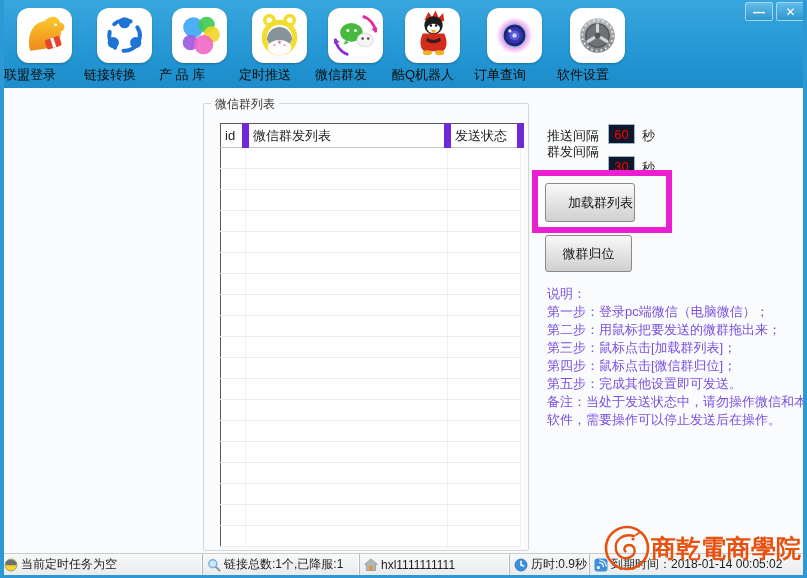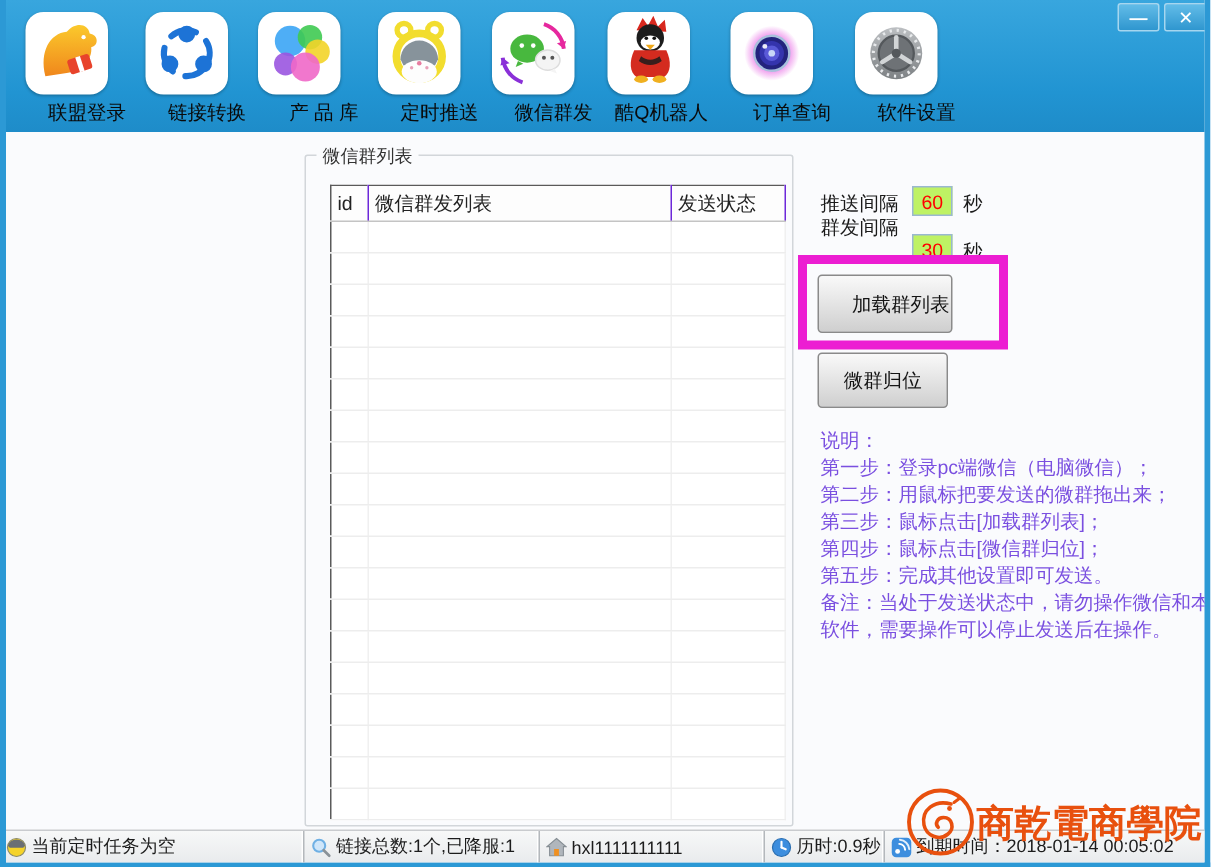--- a/index.html
+++ b/index.html
@@ -3,41 +3,41 @@
 <meta charset="utf-8">
 <style>
   * { margin:0; padding:0; box-sizing:border-box; }
   html,body { width:807px; height:578px; }
   body { font-family:"Liberation Sans","DejaVu Sans",sans-serif; }
   .window { position:relative; width:807px; height:578px; background:#fafbfd; overflow:hidden;
             border-left:4px solid #2c99d5; border-right:4px solid #2c99d5; border-bottom:3px solid #2c99d5; }
   
   .toolbar { position:absolute; left:-4px; top:0; width:807px; height:88px;
              background:linear-gradient(#38a6de,#2194d2 70%,#1e8cc9); }
-  .tool-item { position:absolute; top:8px; width:80px; text-align:right; cursor:pointer; }
+  .tool-item { position:absolute; top:8px; width:80px; text-align:left; cursor:pointer; }
   .tool-icon { width:55px; height:55px; margin:0 auto; background:#fff; border-radius:12px;
                display:flex; align-items:center; justify-content:center; box-shadow:0 1px 2px rgba(0,0,0,.25); }
   .tool-label { margin-top:3px; font-size:13px; color:#0a0a0a; white-space:nowrap; }
   .win-btn { position:absolute; top:2px; height:19px; display:flex; align-items:center; justify-content:center;
              background:linear-gradient(#62bce8,#2f96cf); border:1px solid #a6d6ef; border-radius:2px;
              color:#fff; font-weight:bold; font-size:12px; cursor:pointer; }
   
   .groupbox { position:absolute; left:203px; top:103px; width:326px; height:448px;
               border:1px solid #d2d6da; border-radius:2px; }
   .gb-title { position:absolute; left:7px; top:-8px; background:#fafbfd; padding:0 4px;
               font-size:12px; color:#333; }
   .gtable { position:absolute; left:16px; top:19px; width:304px; height:421px;
             border:1px solid #5a5a5a; background:#fff; border-collapse:collapse; table-layout:fixed;
             overflow:hidden; }
   .gtable th { height:24px; font-size:13px; font-weight:normal; color:#222; text-align:left;
-               padding:0 4px; background:#fdfdfd; border-bottom:1px solid #c4c4c4; border-right:1px solid #6d28d9; }
+               padding:0 4px; background:#fdfdfd; border-bottom:1px solid #c4c4c4; border-right:7px solid #6d28d9; }
   .gtable td { height:21px; border-bottom:1px solid #ededed; border-right:1px solid #f0f0f0; }
   
   .set-label { position:absolute; font-size:13px; color:#1a1a1a; }
-  .set-input { position:absolute; width:27px; height:20px; border:1px solid #9ab8d0; background:#bef264;
+  .set-input { position:absolute; width:27px; height:20px; border:1px solid #9ab8d0; background:#0f172a;
                color:#ff0000; font-size:13px; text-align:center; font-family:inherit; }
   .set-unit { position:absolute; font-size:13px; color:#1a1a1a; }
   .gray-btn { position:absolute; border:1px solid #8a8a8a; border-radius:3px; color:#141414; font-size:13px;
               background:linear-gradient(#f9f9f9,#e2e2e2 55%,#cfcfcf); cursor:pointer; font-family:inherit; }
   .hilite { position:absolute; left:528px; top:170px; width:140px; height:63px;
             border:6px solid #ec1ed2; z-index:6; pointer-events:none; }
   .instructions { position:absolute; left:543px; top:285px; width:262px; font-size:13px; line-height:18px; }
   
   .statusbar { position:absolute; left:-4px; bottom:0; width:807px; height:22px; display:flex;
                background:linear-gradient(#f7f8f8,#e9ebed); border-top:1px solid #c9cbce;justify-content:flex-end; }

